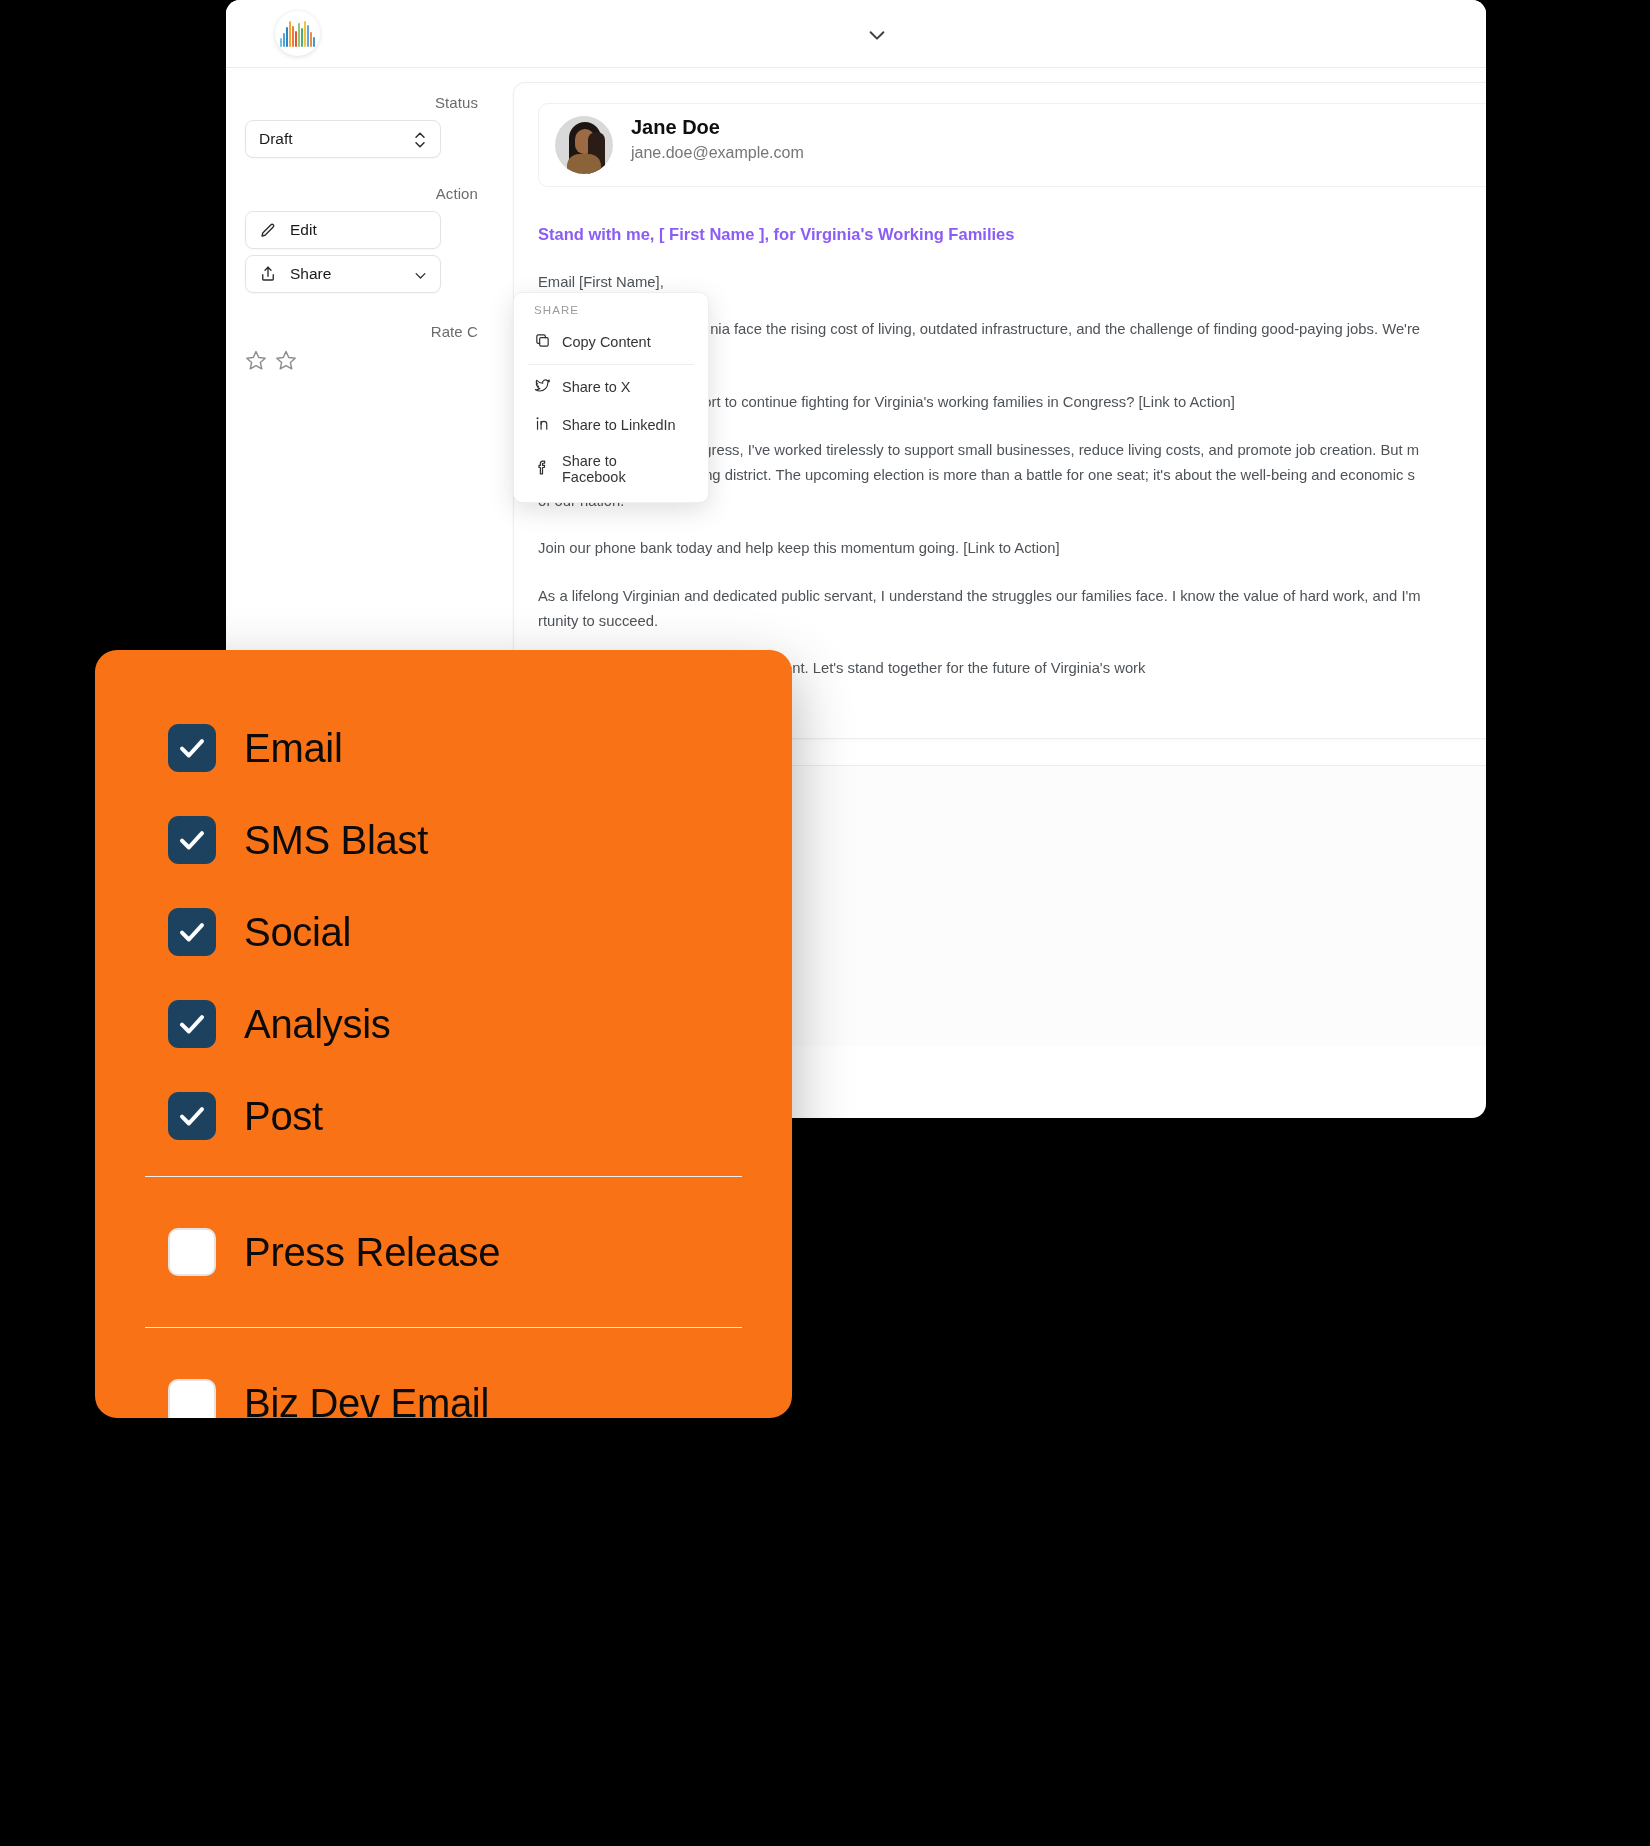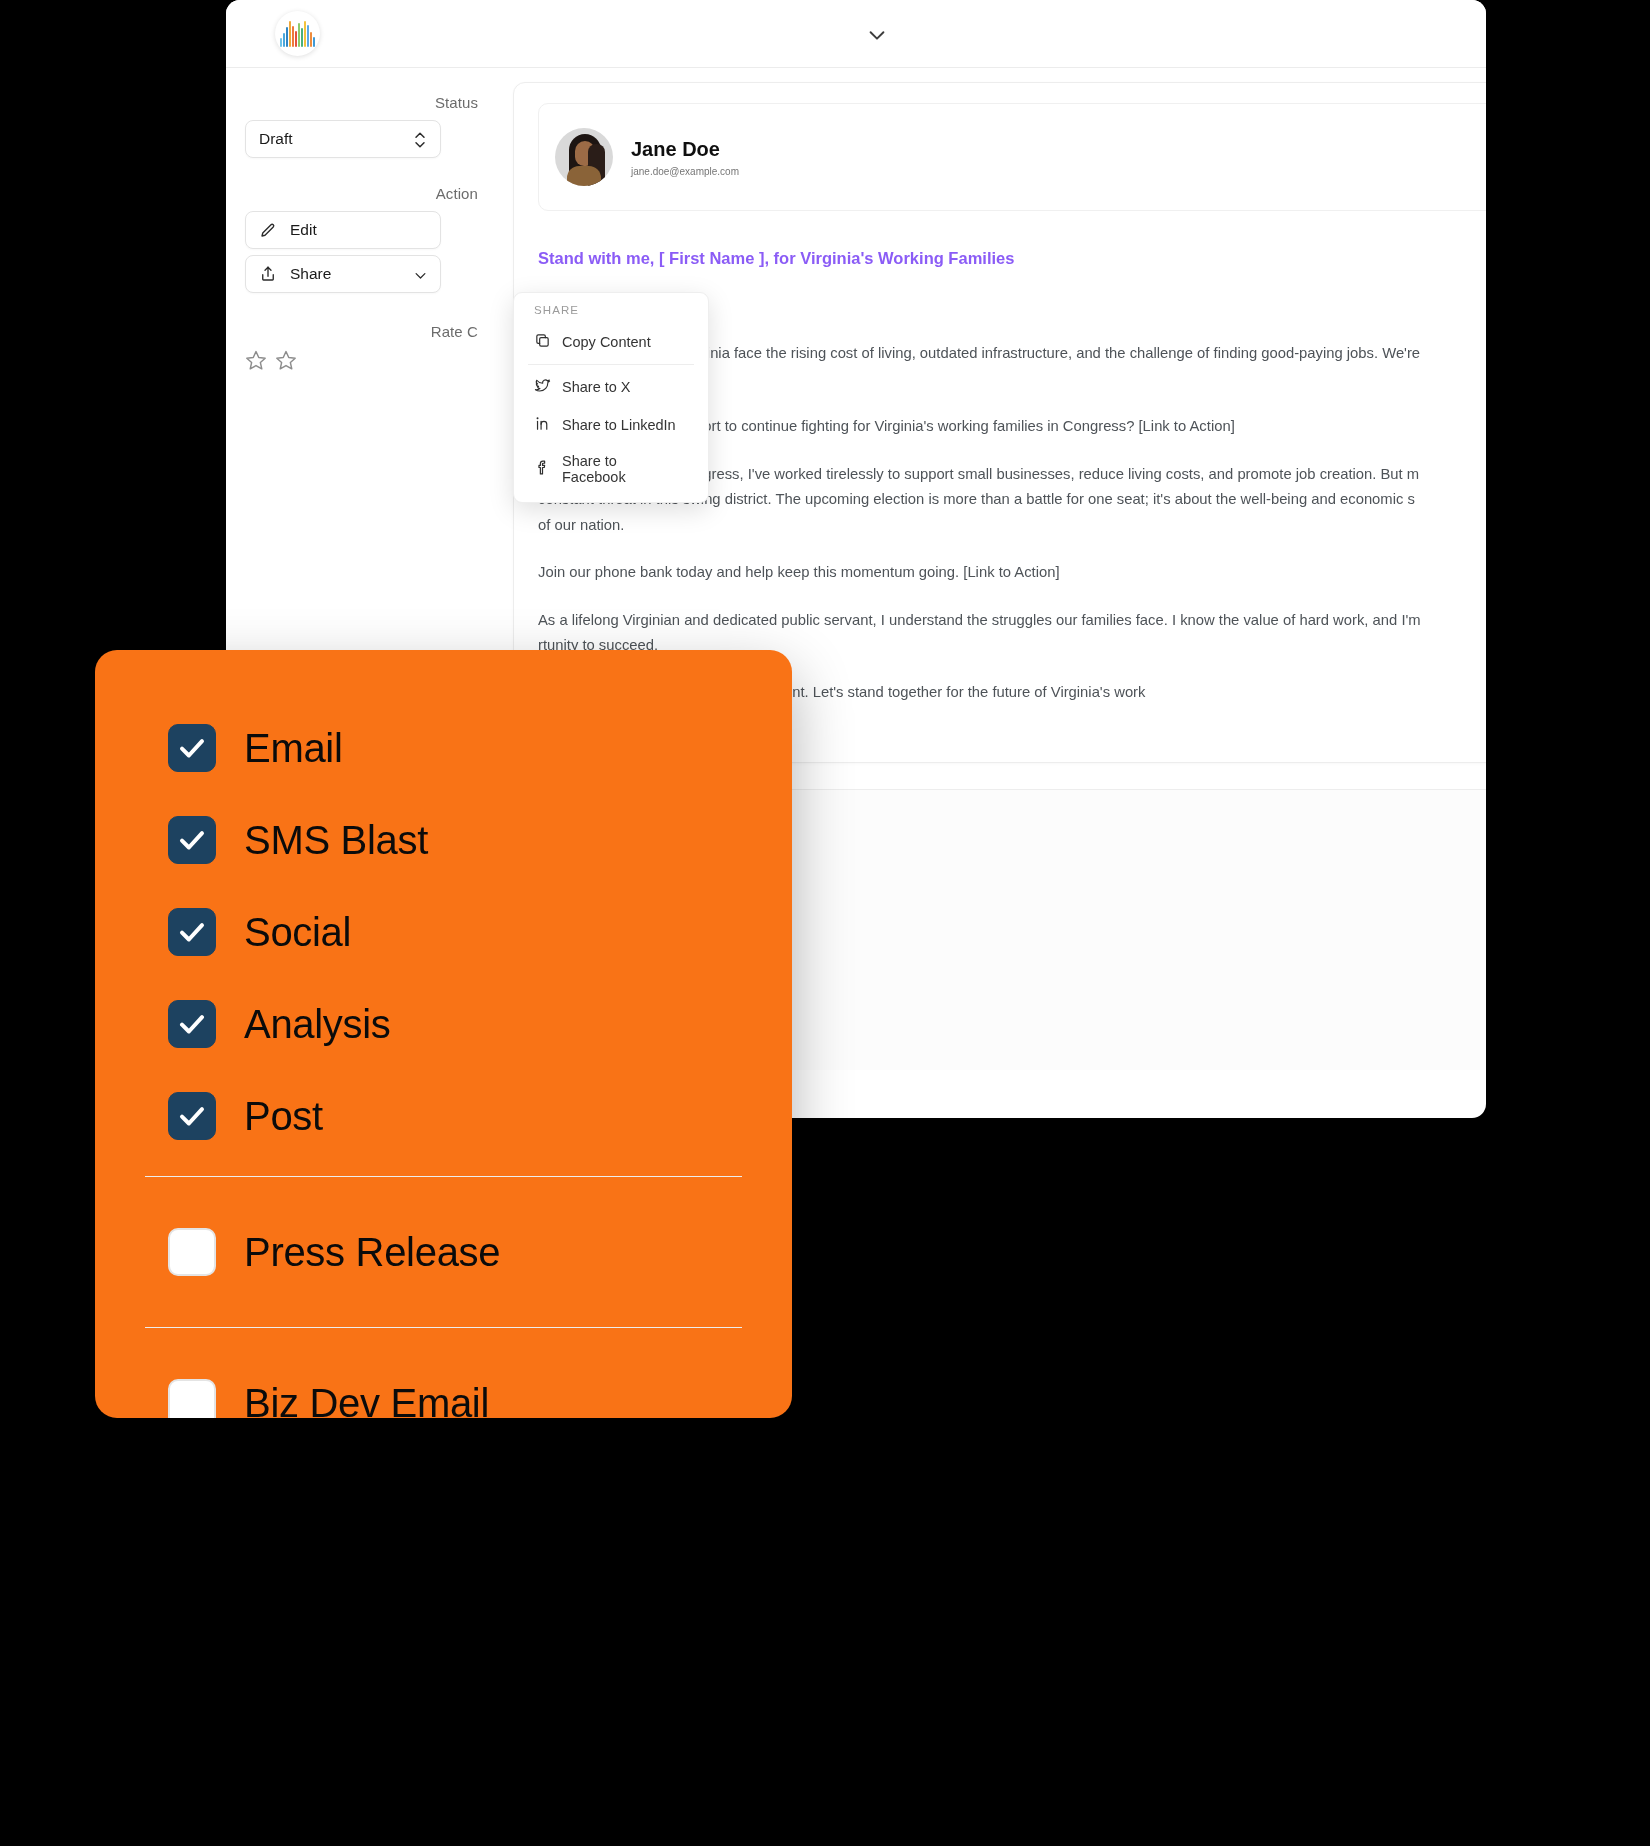--- a/index.html
+++ b/index.html
@@ -189,41 +189,41 @@
   .doc-card {
     width: 1020px;
     border: 1px solid #ededed;
     border-radius: 12px;
     background: #fff;
     padding: 20px 24px 34px 24px;
     box-shadow: 0 1px 3px rgba(0,0,0,0.03);
   }
   .sender-card {
     display: flex;
-    align-items: center;
+    align-items: flex-start;
     gap: 18px;
     border: 1px solid #f0f0f0;
     border-radius: 10px;
-    padding: 24px 16px;
+    padding: 12px 16px;
     margin-bottom: 38px;
   }
   .avatar {
     width: 58px; height: 58px;
     border-radius: 50%;
     flex: 0 0 58px;
     overflow: hidden;
     position: relative;
     background: #d9d9d9;
   }
   .av-hair  { position:absolute; left:14px; top:6px;  width:32px; height:46px; background:#1d1512; border-radius:16px 16px 10px 10px; }
   .av-hair2 { position:absolute; left:33px; top:16px; width:17px; height:44px; background:#2a1d18; border-radius:8px 8px 0 0; }
   .av-face  { position:absolute; left:20px; top:13px; width:20px; height:25px; background:#9c6b46; border-radius:10px 10px 9px 9px; }
   .av-body  { position:absolute; left:12px; top:38px; width:34px; height:22px; background:#8a6338; border-radius:12px 12px 0 0; }
   .sender-name { font-size: 20px; font-weight: bold; color: #0f0f0f; margin-bottom: 5px; }
-  .sender-mail { font-size: 10px; color: #767676; }
+  .sender-mail { font-size: 16px; color: #767676; }
 
   .mail-subject {
     font-size: 16.5px;
     font-weight: bold;
     color: #8b5cf6;
     margin-bottom: 26px;
     white-space: nowrap;
   }
   .mail-p {
     font-size: 14.8px;

